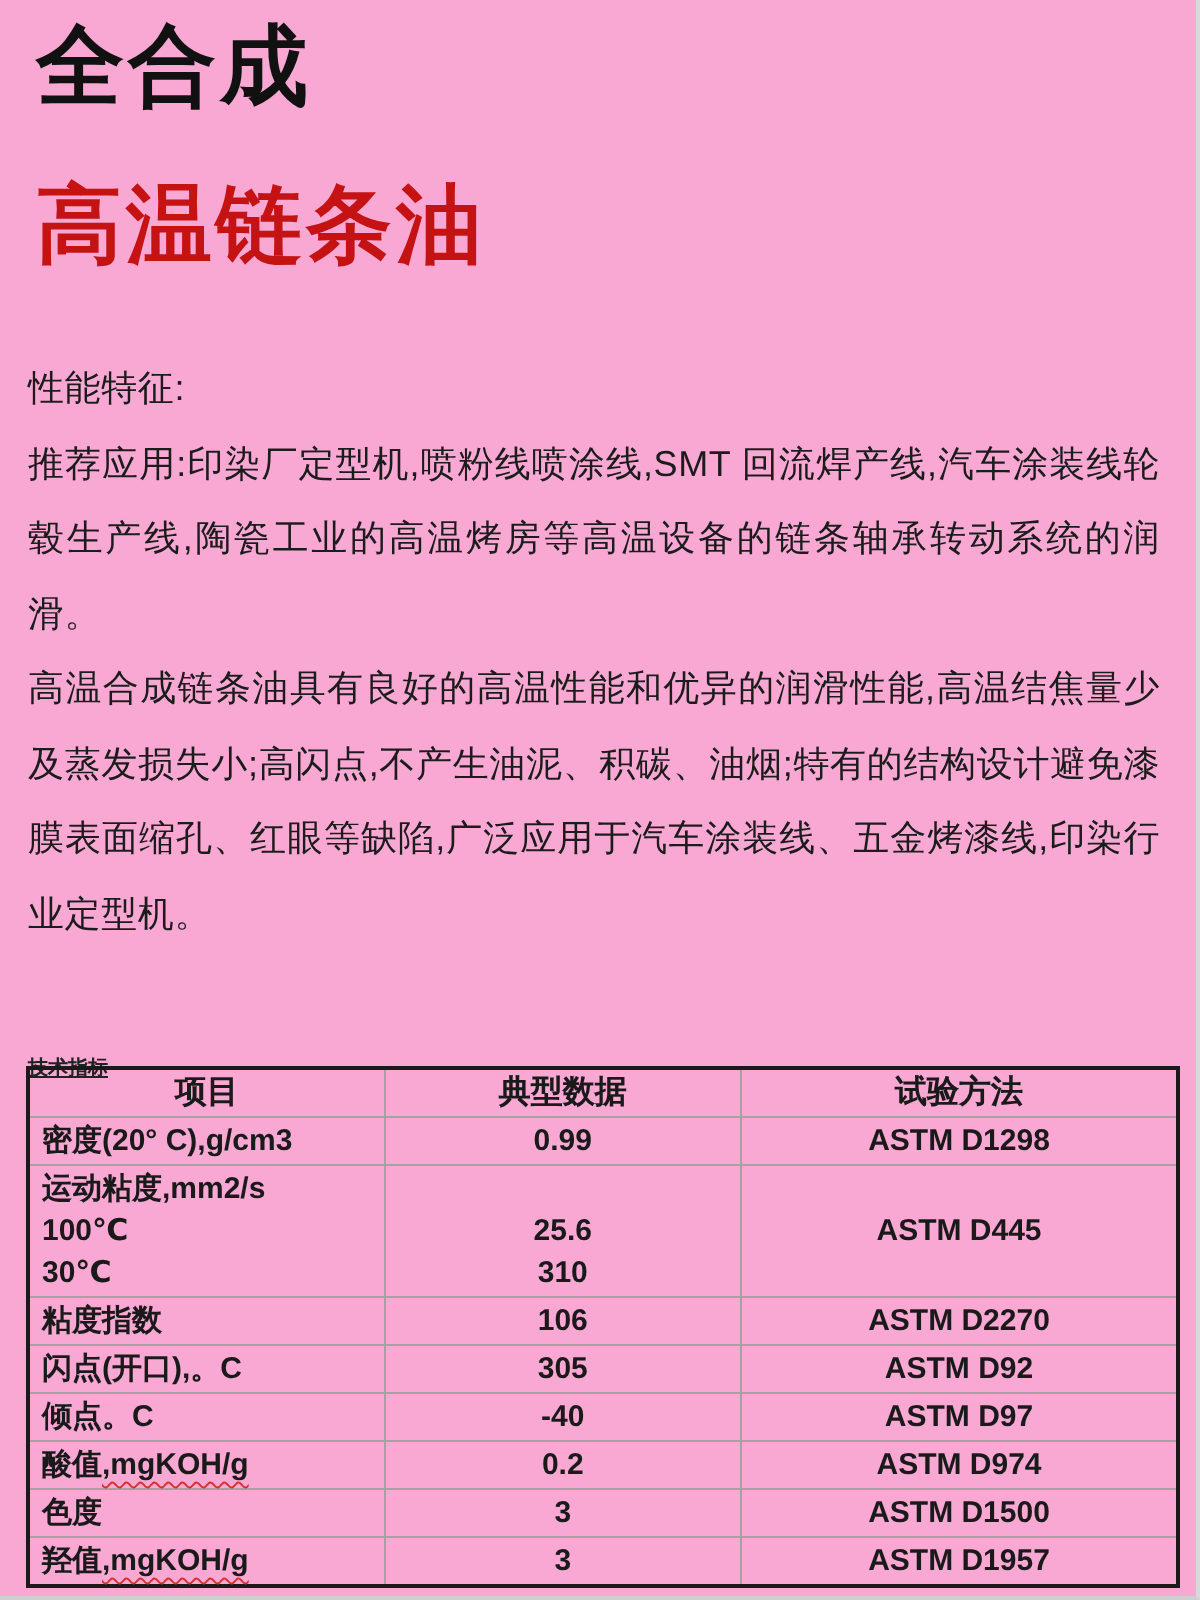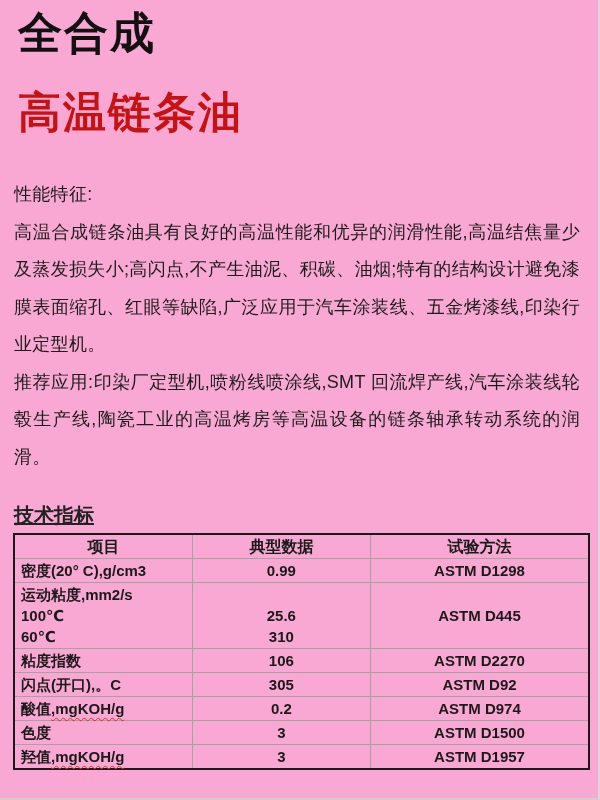--- a/index.html
+++ b/index.html
@@ -27,22 +27,22 @@
   .title-black { top:4px; font-size:44px; color:#111111; }
   .title-red   { top:84px; font-size:43px; color:#c51313; }
   .body-text {
     position:absolute; top:176px; left:14px; right:18px;
     font-size:18px; line-height:37.5px;
     letter-spacing:0.3px;
   }
   .body-text p { margin:0; }
   .para { text-align:justify; }
   .specs-label {
-    position:absolute; top:502px; left:14px;
-    font-size:20px; font-weight:700; color:#222222;text-decoration:underline;
+    position:absolute; top:527px; left:14px;
+    font-size:10px; font-weight:700; color:#222222;text-decoration:underline;
   }
   table.specs {
     position:absolute; top:533px; left:13px;
     width:577px;
     border-collapse:collapse;
     border:2px solid #1a1a1a;
     font-size:15px; font-weight:600; color:#1a1a1a;
   }
   table.specs th, table.specs td {
     border:1px solid #a3a3a3;
@@ -66,22 +66,22 @@
 </head>
 <body>
 
 <div class="page">
 
   <div class="title title-black">全合成</div>
   <div class="title title-red">高温链条油</div>
 
   <div class="body-text">
     <p class="heading">性能特征:</p>
+    <p class="para">推荐应用:印染厂定型机,喷粉线喷涂线,SMT 回流焊产线,汽车涂装线轮毂生产线,陶瓷工业的高温烤房等高温设备的链条轴承转动系统的润滑。</p>
     <p class="para">高温合成链条油具有良好的高温性能和优异的润滑性能,高温结焦量少及蒸发损失小;高闪点,不产生油泥、积碳、油烟;特有的结构设计避免漆膜表面缩孔、红眼等缺陷,广泛应用于汽车涂装线、五金烤漆线,印染行业定型机。</p>
-    <p class="para">推荐应用:印染厂定型机,喷粉线喷涂线,SMT 回流焊产线,汽车涂装线轮毂生产线,陶瓷工业的高温烤房等高温设备的链条轴承转动系统的润滑。</p>
   </div>
 
   <div class="specs-label">技术指标</div>
 
   <table class="specs">
     <thead>
       <tr>
         <th>项目</th>
         <th>典型数据</th>
         <th>试验方法</th>
@@ -90,38 +90,43 @@
     <tbody>
       <tr>
         <td class="c1">密度(20° C),g/cm3</td>
         <td class="c2">0.99</td>
         <td class="c3">ASTM D1298</td>
       </tr>
       <tr>
         <td class="c1">
           <div class="tline">运动粘度,mm2/s</div>
           <div class="tline">100℃</div>
-          <div class="tline">60℃</div>
+          <div class="tline">30℃</div>
         </td>
         <td class="c2">
           <div class="tline"></div>
           <div class="tline">25.6</div>
           <div class="tline">310</div>
         </td>
         <td class="c3">ASTM D445</td>
       </tr>
       <tr>
         <td class="c1">粘度指数</td>
         <td class="c2">106</td>
         <td class="c3">ASTM D2270</td>
       </tr>
       <tr>
         <td class="c1">闪点(开口),。C</td>
         <td class="c2">305</td>
         <td class="c3">ASTM D92</td>
+      </tr>
+      <tr>
+        <td class="c1">倾点。C</td>
+        <td class="c2">-40</td>
+        <td class="c3">ASTM D97</td>
       </tr>
       <tr>
         <td class="c1"><span>酸值</span><span class="squiggle">,mgKOH/g</span></td>
         <td class="c2">0.2</td>
         <td class="c3">ASTM D974</td>
       </tr>
       <tr>
         <td class="c1">色度</td>
         <td class="c2">3</td>
         <td class="c3">ASTM D1500</td>

